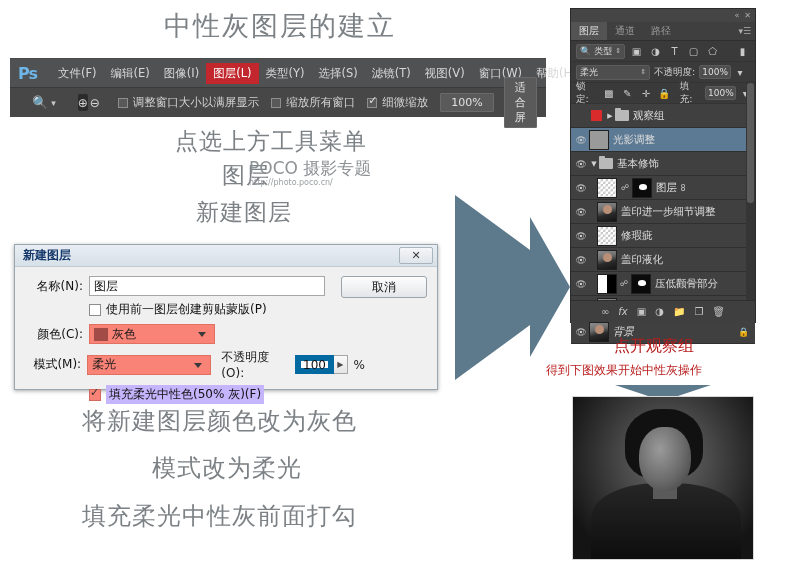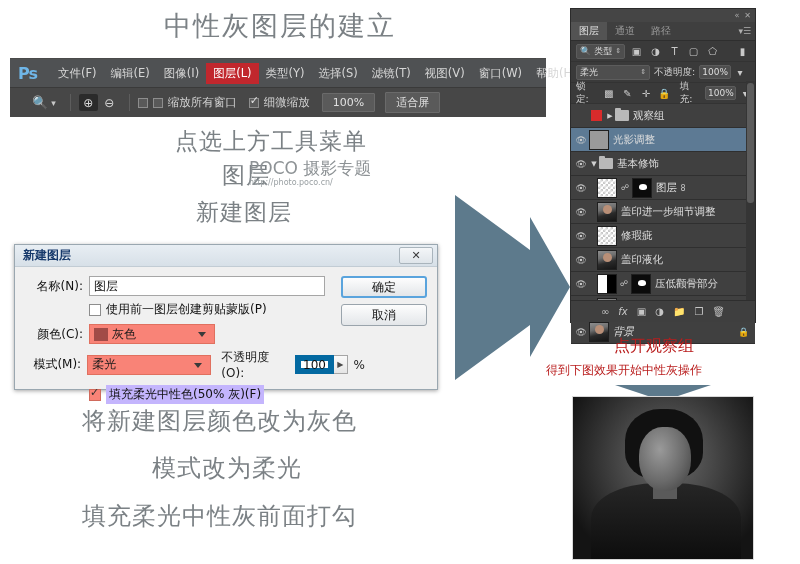--- a/index.html
+++ b/index.html
@@ -330,20 +330,21 @@
 
     <div id="ps-optionbar">
       <span class="opt-ico">🔍</span>
       <span style="color:#c9c9c9;font-size:9px;margin-right:6px;">▾</span>
       <span class="opt-sep"></span>
       <span class="zoom-box sel">⊕</span>
       <span class="zoom-box">⊖</span>
       <span class="opt-sep"></span>
 
       <span class="opt-chk"></span>
+      <span class="opt-label">调整窗口大小以满屏显示</span>
 
       <span class="opt-chk"></span>
       <span class="opt-label">缩放所有窗口</span>
 
       <span class="opt-chk on"></span>
       <span class="opt-label">细微缩放</span>
 
       <span class="opt-field">100%</span>
       <span class="opt-field">适合屏</span>
     </div>
@@ -358,21 +359,20 @@
     <div class="poco-url">http://photo.poco.cn/</div>
   </div>
 
   <div id="dlg">
     <div id="dlg-title">新建图层</div>
     <div id="dlg-close">✕</div>
 
     <div id="dlg-body">
 
       <div id="dlg-btns">
-        <div class="btn primary">确定</div>
         <div class="btn">取消</div>
       </div>
 
       <div class="row" style="width:300px;">
         <span class="lbl">名称(N):</span>
         <span class="txtfield">图层</span>
       </div>
 
       <div class="cb-row">
         <span class="cb"></span>

